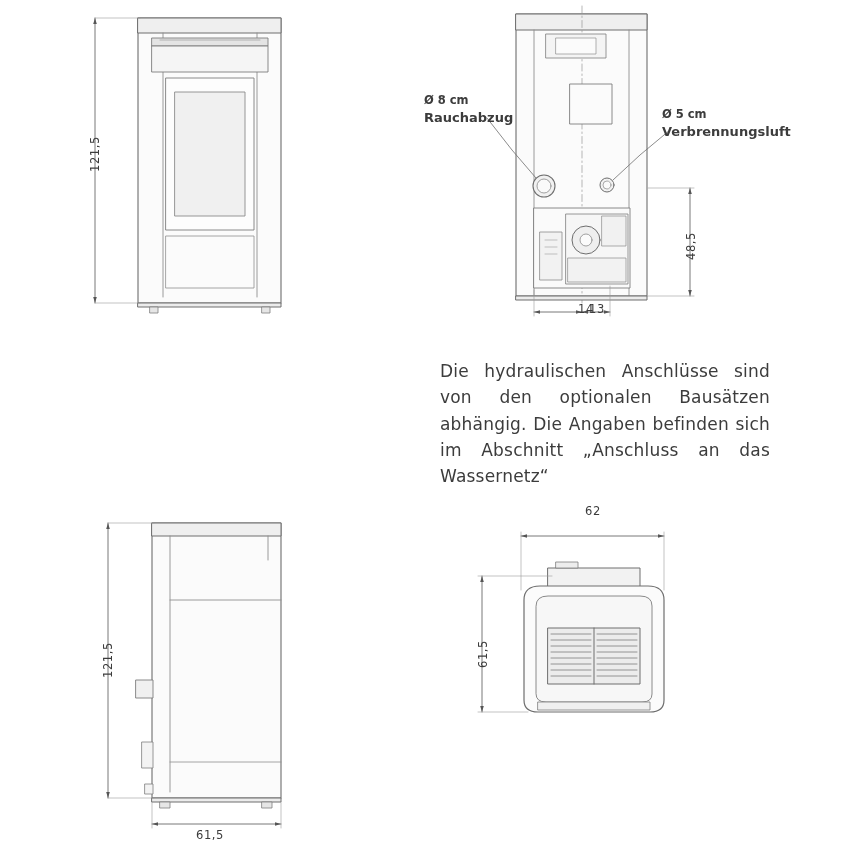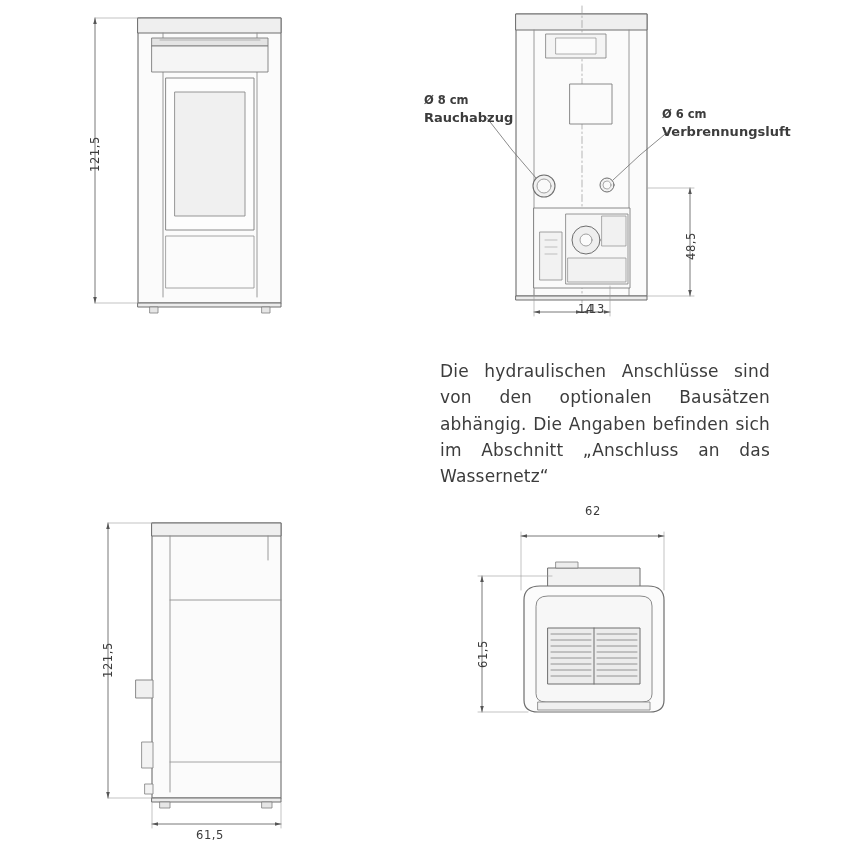--- a/index.html
+++ b/index.html
@@ -242,21 +242,21 @@
   </svg>
 
   <div class="lbl vert" style="left:88px; top:172px;">121,5</div>
 
   <div class="callout" style="left:424px; top:92px;">
     <span>Ø 8 cm</span>
     <span class="sub">Rauchabzug</span>
   </div>
 
   <div class="callout" style="left:662px; top:106px;">
-    <span>Ø 6 cm</span>
+    <span>Ø 5 cm</span>
     <span class="sub">Verbrennungsluft</span>
   </div>
 
   <div class="lbl" style="left:578px; top:302px;">14</div>
 
   <div class="lbl" style="left:589px; top:302px;">13</div>
 
   <div class="lbl vert" style="left:684px; top:260px;">48,5</div>
 
   <div class="note" style="left:440px; top:358px;">Die hydraulischen Anschlüsse sind von den optionalen Bausätzen abhängig. Die Angaben befinden sich im Abschnitt „Anschluss an das Wassernetz“</div>

